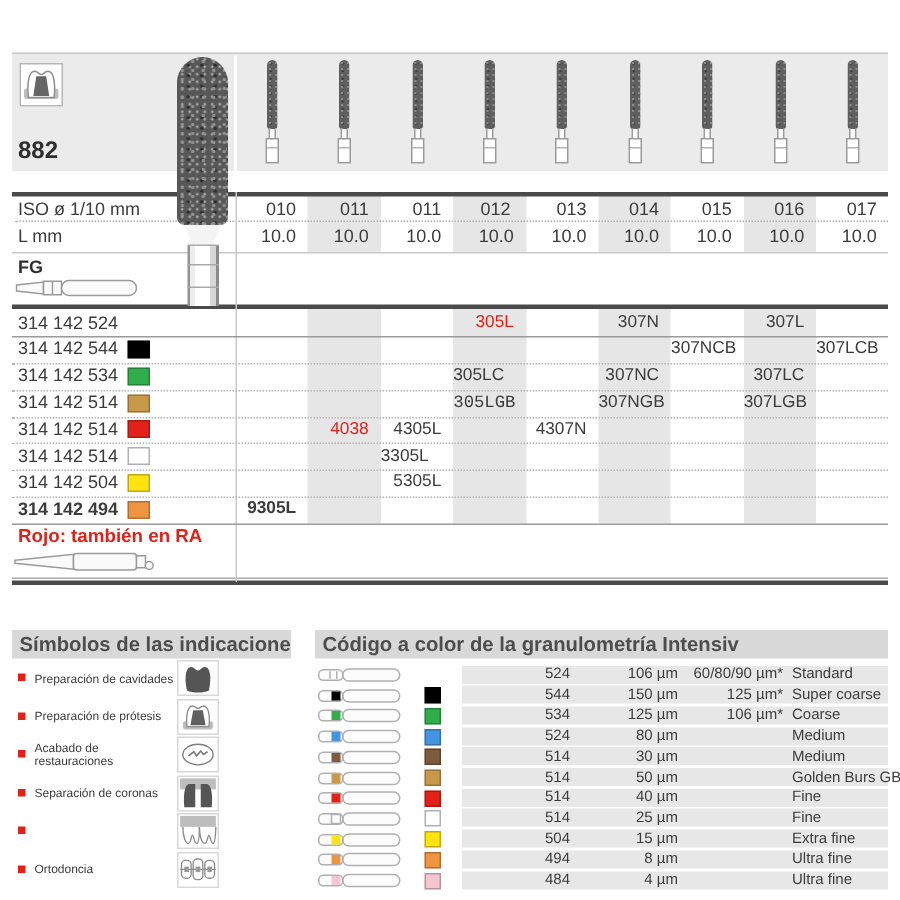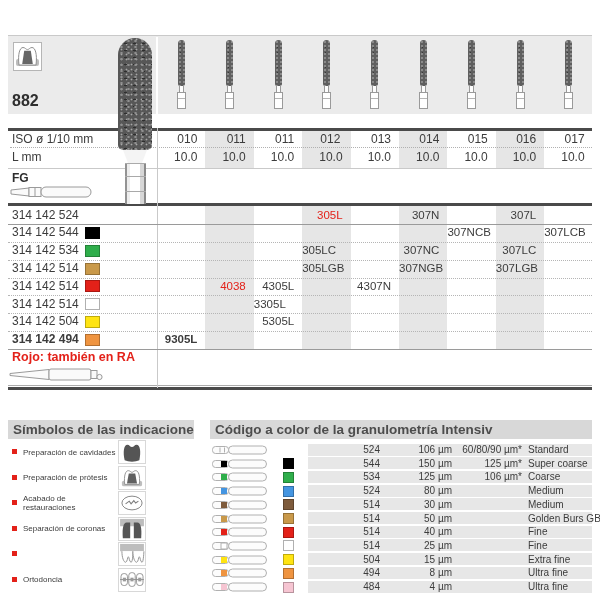--- a/index.html
+++ b/index.html
@@ -210,21 +210,21 @@
         <div class="coderow" style="top: 207.1px; border-bottom: 1px dotted rgb(181, 181, 181);">
           <div class="ref">314 142 534</div>
           <div class="chip" style="background: rgb(47, 174, 75); border: 1px solid rgba(0, 0, 0, 0.25);"></div>
           <div class="ccell" style="left: 294.2px; width: 36px; height: 17.8px;">305LC</div>
           <div class="ccell" style="left: 391px; width: 48.4px; height: 17.8px;">307NC</div>
           <div class="ccell" style="left: 487.8px; width: 48.4px; height: 17.8px;">307LC</div>
         </div>
         <div class="coderow" style="top: 224.9px; border-bottom: 1px dotted rgb(181, 181, 181);">
           <div class="ref">314 142 514</div>
           <div class="chip" style="background: rgb(201, 153, 74); border: 1px solid rgba(0, 0, 0, 0.25);"></div>
-          <div class="ccell" style="left: 294.2px; width: 48.4px; height: 17.8px;">305LGB</div>
+          <div class="ccell" style="left: 294.2px; width: 48.4px; height: 17.8px; font-family: Liberation Mono, monospace;">305LGB</div>
           <div class="ccell" style="left: 391px; width: 48.4px; height: 17.8px;">307NGB</div>
           <div class="ccell" style="left: 487.8px; width: 48.4px; height: 17.8px;">307LGB</div>
         </div>
         <div class="coderow" style="top: 242.7px; border-bottom: 1px dotted rgb(181, 181, 181);">
           <div class="ref">314 142 514</div>
           <div class="chip" style="background: rgb(227, 33, 25); border: 1px solid rgba(0, 0, 0, 0.25);"></div>
           <div class="ccell red" style="left: 197.4px; width: 48.4px; height: 17.8px;">4038</div>
           <div class="ccell" style="left: 245.8px; width: 48.4px; height: 17.8px;">4305L</div>
           <div class="ccell" style="left: 342.6px; width: 48.4px; height: 17.8px;">4307N</div>
         </div>

